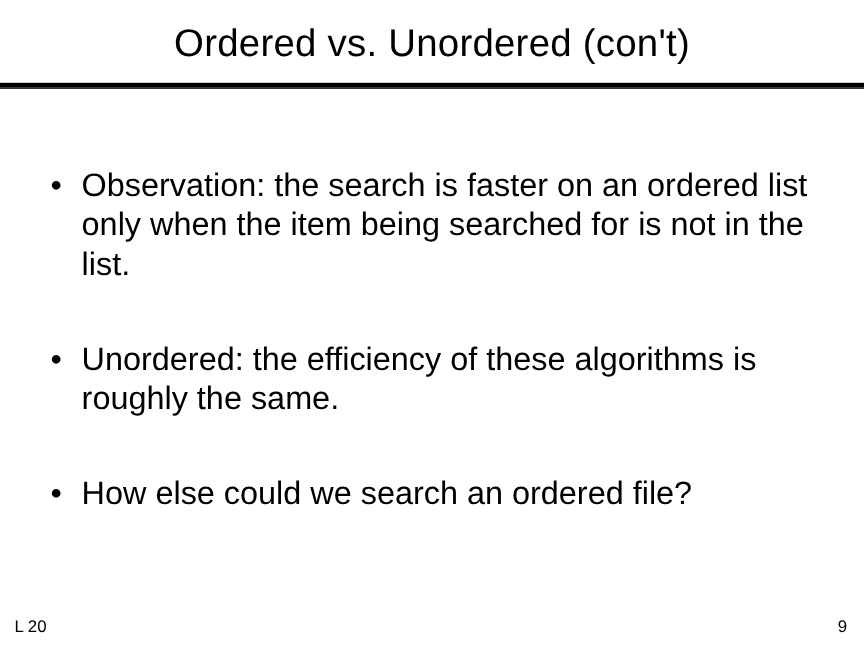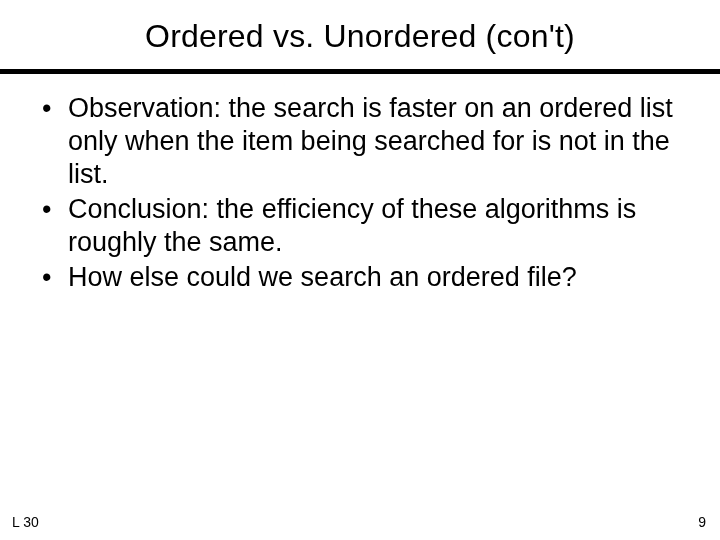--- a/index.html
+++ b/index.html
@@ -39,20 +39,21 @@
   }
   ul.bullets {
     list-style: none;
   }
   ul.bullets > li {
     position: relative;
     font-size: 27px;
     line-height: 1.22;
     margin-bottom: 2px;
     padding-left: 20px;
+    margin-top: 46px;
   }
   ul.bullets > li::before {
     content: "•";
     position: absolute;
     left: -6px;
     top: 0;
     font-size: 27px;
   }
   .bold { font-weight: 400; }
   .footer-left {
@@ -75,21 +76,21 @@
 
   <div class="title-wrap">
     <h1 class="title">Ordered vs. Unordered (con't)</h1>
   </div>
 
   <hr class="rule">
 
   <div class="content">
     <ul class="bullets">
       <li><span>Observation:  the search is faster on an ordered list only when the item being searched for is not in the list.</span></li>
-      <li><span>Conclusion:  the </span><span class="bold">efficiency</span><span> of these algorithms is roughly the same.</span></li>
+      <li><span>Unordered:  the </span><span class="bold">efficiency</span><span> of these algorithms is roughly the same.</span></li>
       <li><span>How else could we search an ordered file?</span></li>
     </ul>
   </div>
 
-  <div class="footer-left">L 30</div>
+  <div class="footer-left">L 20</div>
   <div class="footer-right">9</div>
 
 </div>
 
 </body></html>

